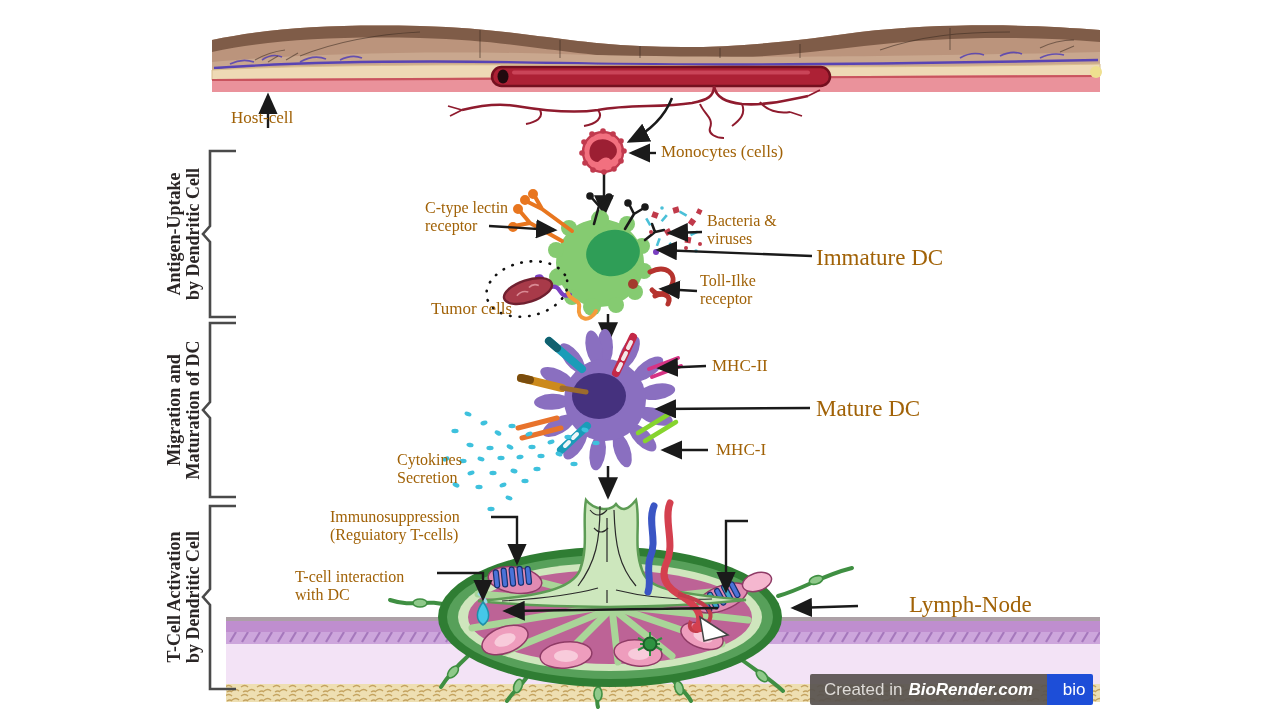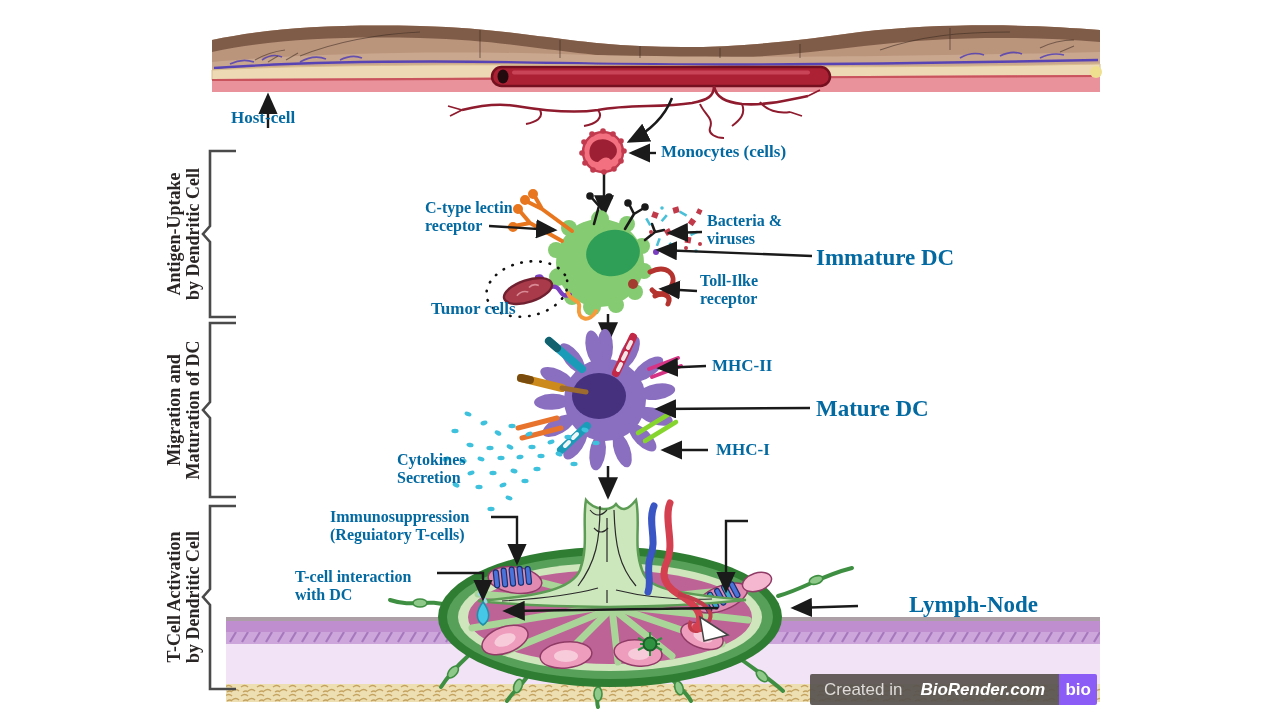--- a/index.html
+++ b/index.html
@@ -1,31 +1,31 @@
 <!DOCTYPE html>
 <html><head>
 <meta charset="utf-8">
 <style>
   html,body{margin:0;padding:0;background:#fff;}
   #stage{position:relative;width:1280px;height:720px;background:#ffffff;overflow:hidden;
          font-family:"Liberation Serif","DejaVu Serif",serif;color:#2b2626;}
   #art{position:absolute;left:0;top:0;}
-  .lbl{position:absolute;font-weight:700;font-size:16px;line-height:1.12;white-space:pre-line;color:#0369a1;}
+  .lbl{position:absolute;font-weight:400;font-size:16px;line-height:1.12;white-space:pre-line;color:#a16207;}
   .lbl.big{font-size:23px;}
   .lbl.mid{font-size:17px;}
   .side-label{position:absolute;font-weight:700;font-size:18px;line-height:1.08;text-align:center;
               white-space:pre-line;transform:translate(-50%,-50%) rotate(-90deg);transform-origin:center;width:230px;}
   #watermark{position:absolute;left:810px;top:674px;height:31px;display:flex;align-items:stretch;
              font-family:"Liberation Sans","DejaVu Sans",sans-serif;}
   #wm-bar{background:rgba(88,83,80,0.93);color:#ffffff;display:flex;align-items:center;
           padding:0 14px;font-size:17px;border-radius:2px 0 0 2px;}
-  #wm-bar .thin{color:#dedbd8;font-weight:400;margin-right:18px;}
+  #wm-bar .thin{color:#dedbd8;font-weight:400;margin-right:6px;}
   #wm-bar .bold{font-weight:700;font-style:italic;}
-  #wm-logo{width:38px;background:#8b5cf6;color:#fff;font-weight:700;font-size:17px;
-           display:flex;align-items:center;justify-content:center;border-radius:0 2px 2px 0;}
+  #wm-logo{width:38px;background:#1d4ed8;color:#fff;font-weight:400;font-size:17px;
+           display:flex;align-items:center;justify-content:center;border-radius:0 2px 2px 0;padding-left:8px;}
 </style>
 </head>
 <body>
 
 <div id="stage">
 
 <svg id="art" width="1280" height="720" viewBox="0 0 1280 720">
   <defs>
     <marker id="ah" markerWidth="9" markerHeight="8" refX="7.5" refY="4" orient="auto">
       <path d="M0,0 L9,4 L0,8 Z" fill="#1a1a1a"></path>

